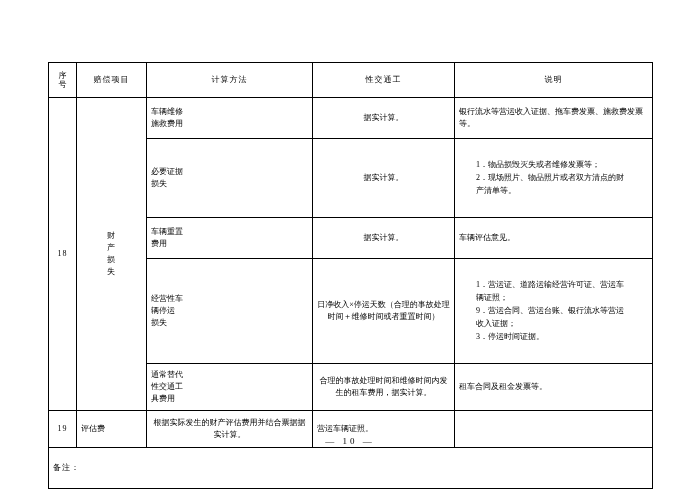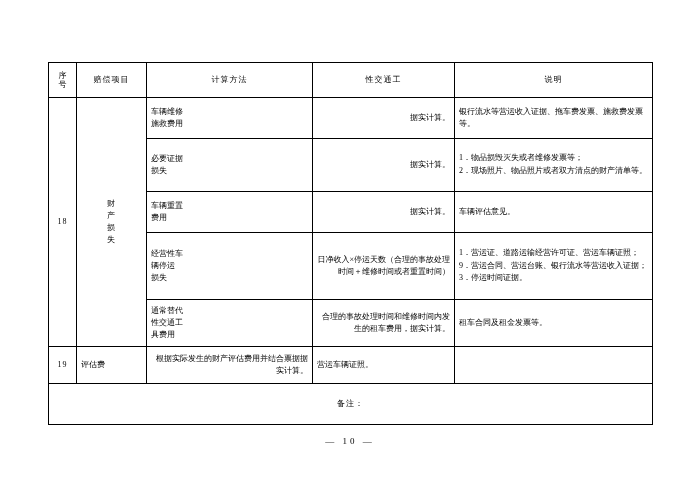--- a/index.html
+++ b/index.html
@@ -63,40 +63,40 @@
     text-align: center;
     line-height: 1.6;
     letter-spacing: 1px;
   }
   .cat-cell span { display: block; }
   .item-cell {
     text-align: left;
     line-height: 1.55;
   }
   .calc-cell {
-    text-align: right;
+    text-align: center;
     line-height: 1.65;
   }
   .evid-cell {
     text-align: left;
     line-height: 1.65;
   }
   .note-cell { }
   .ol-evid {
-    margin: 0;
+    margin: 17px;
     padding: 0;
     list-style: none;
   }
   .ol-evid li {
     line-height: 1.6;
     text-indent: 0;
   }
   .remark-row td {
     height: 34px;
-    text-align: center;
+    text-align: left;
     padding-left: 6px;
     letter-spacing: 1px;
   }
   .page-number {
     position: absolute;
     left: 0;
     top: 436px;
     width: 700px;
     text-align: center;
     font-size: 9px;

